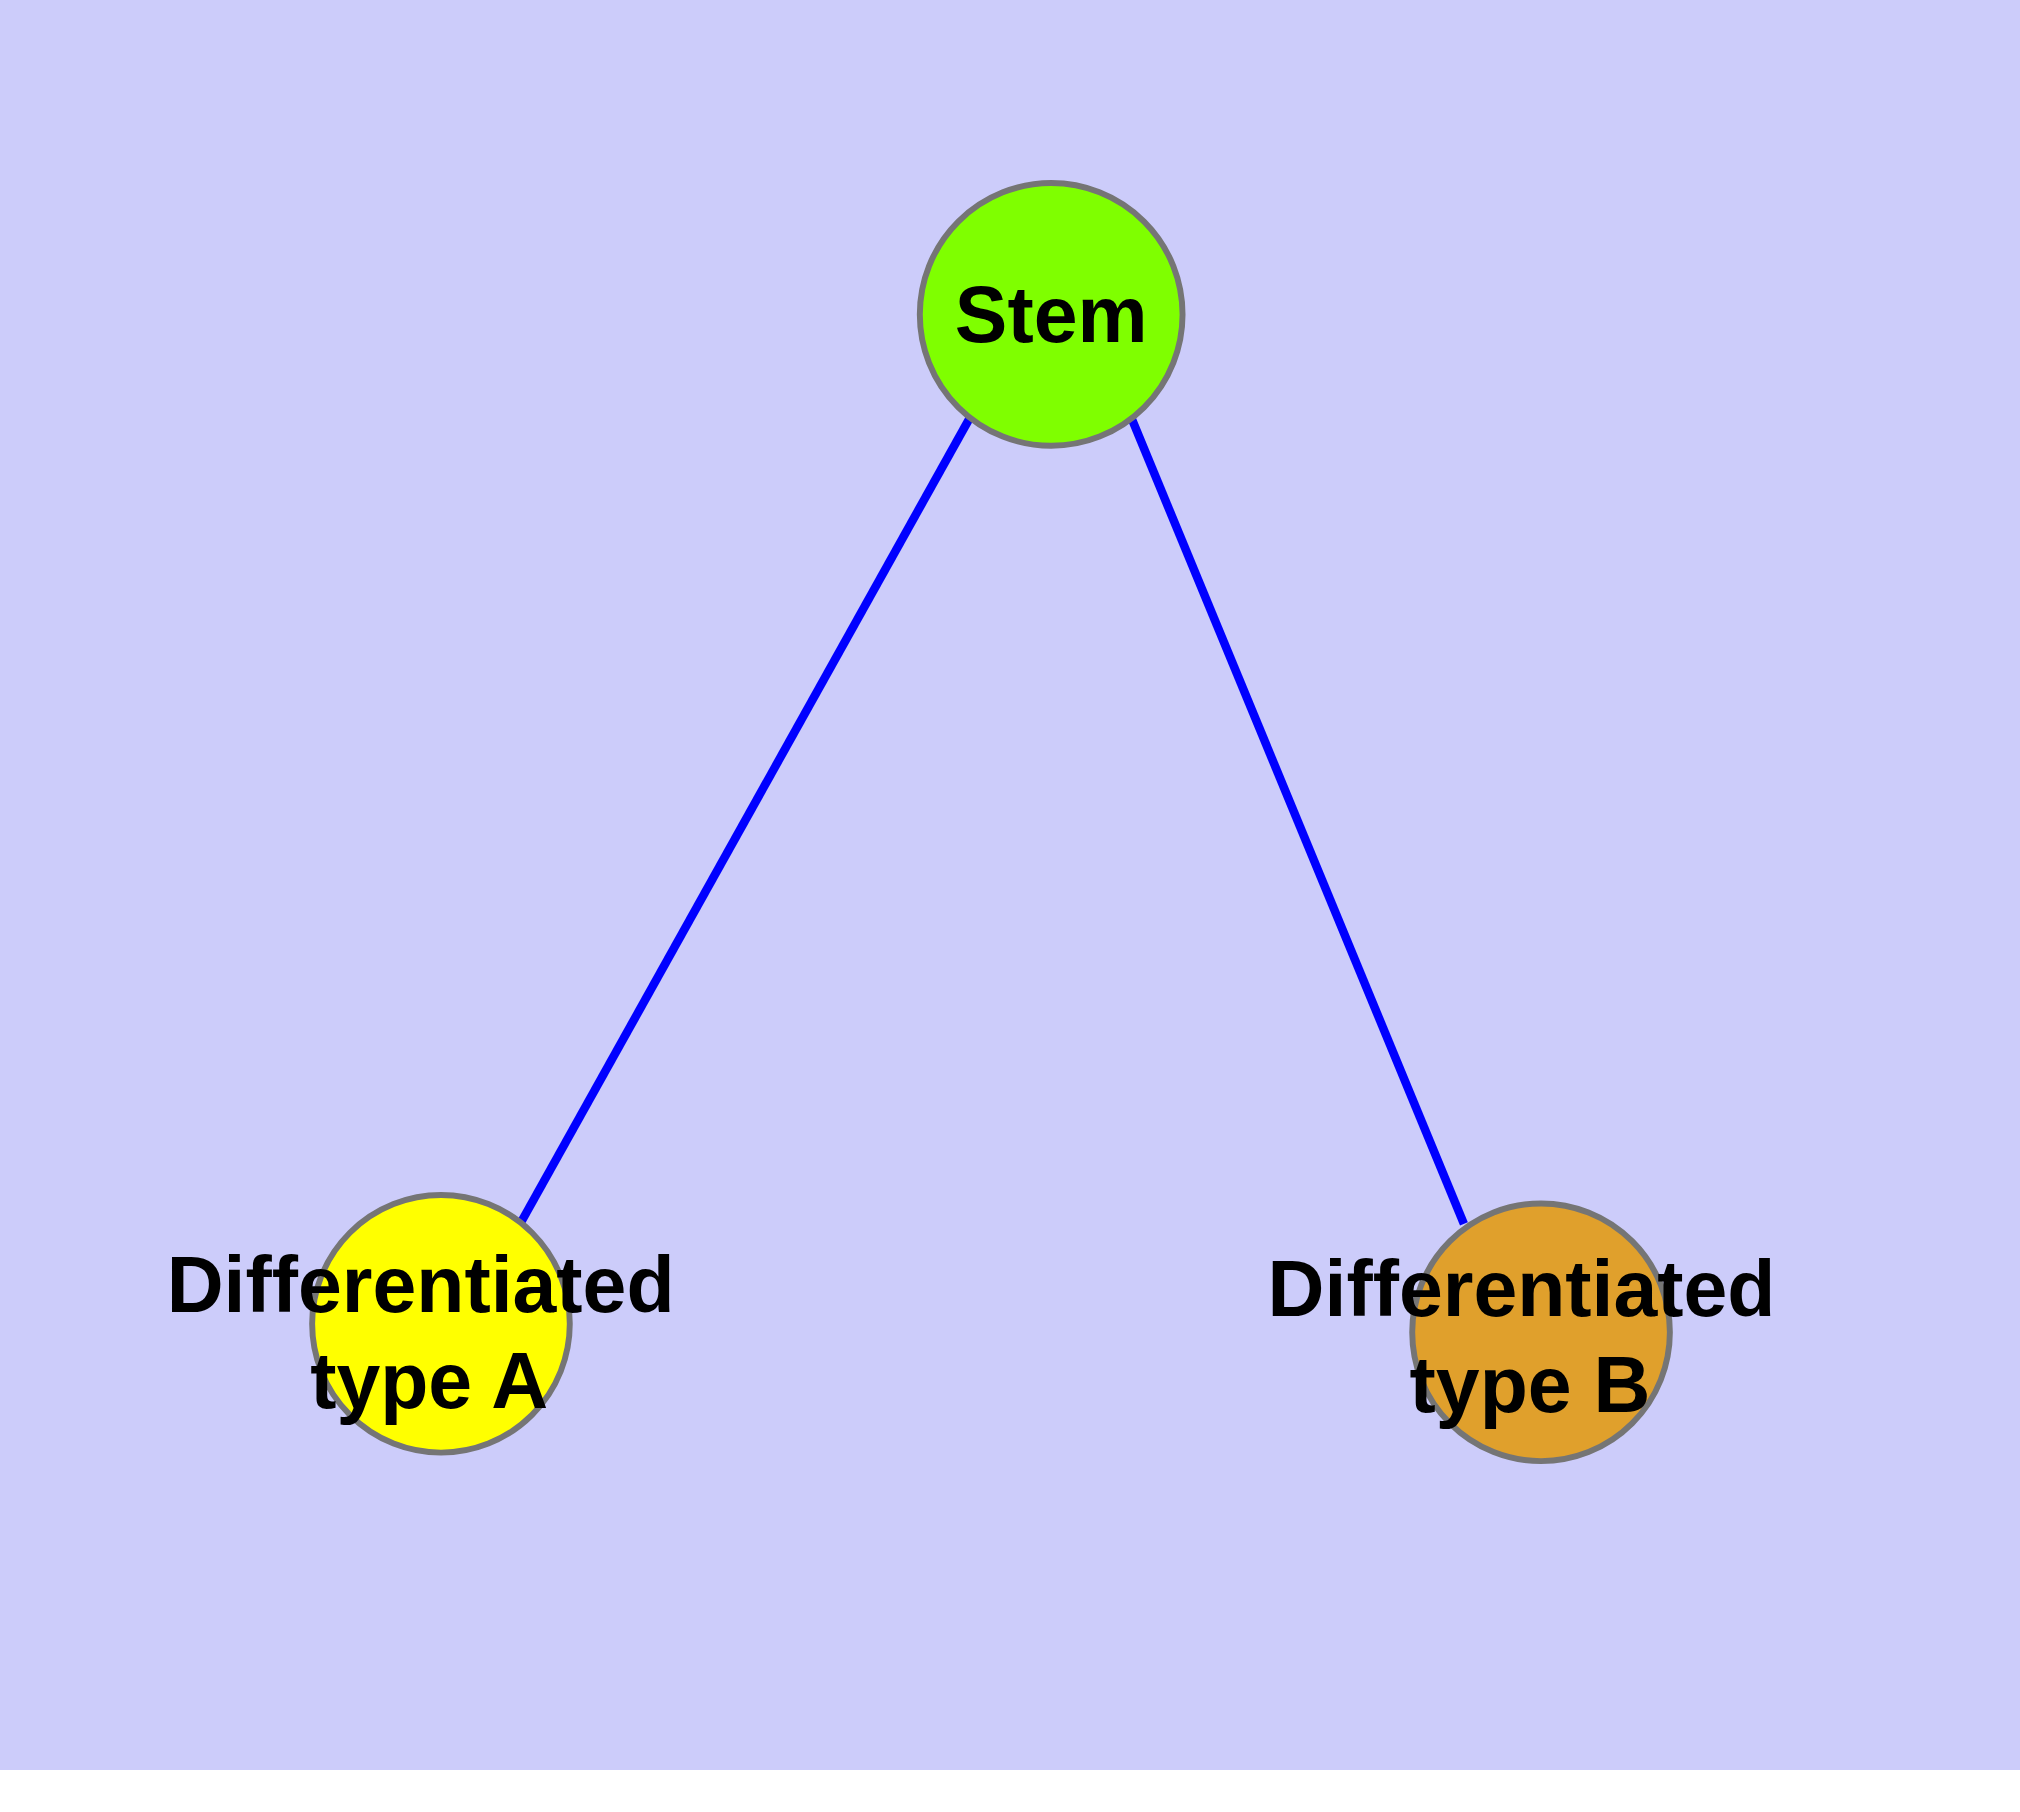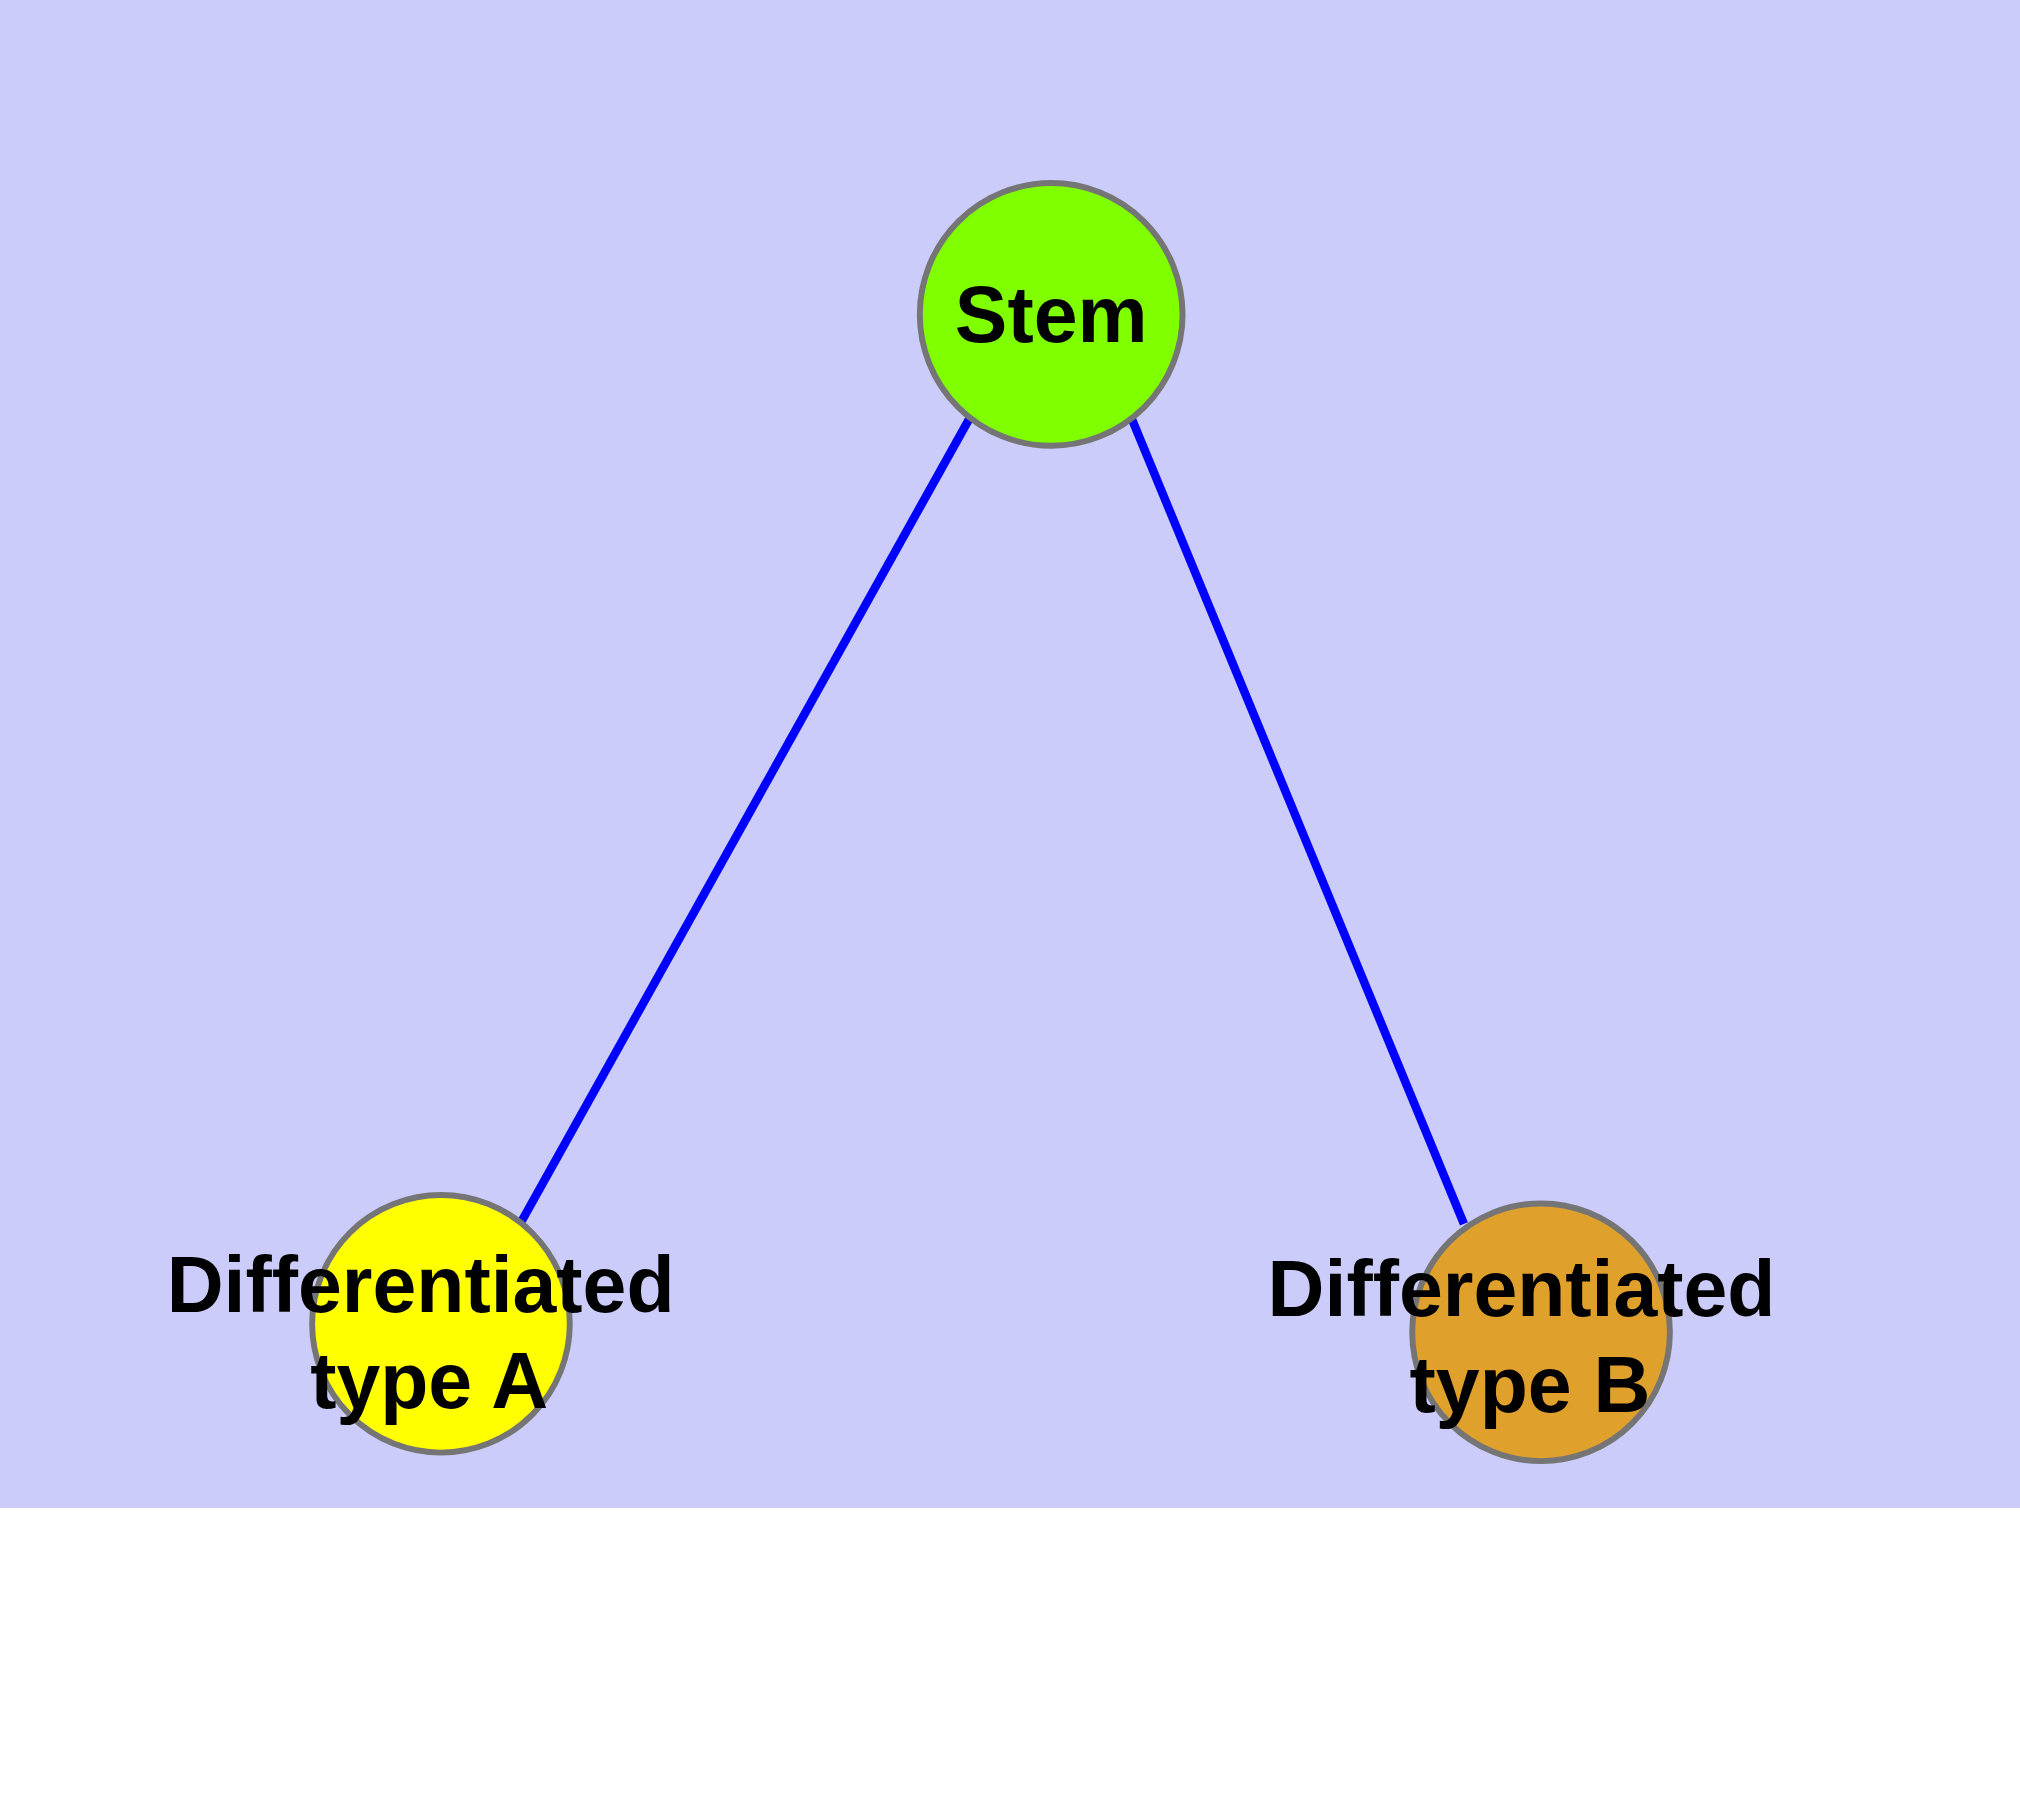--- a/index.html
+++ b/index.html
@@ -3,21 +3,21 @@
 <meta charset="utf-8">
 <style>
   html, body {
     margin: 0;
     padding: 0;
     background: #ffffff;
   }
   #canvas {
     position: relative;
     width: 2021px;
-    height: 1508px;
+    height: 1770px;
     background: #ccccfa;
     overflow: hidden;
     font-family: "Liberation Sans", sans-serif;
   }
   #graph-svg {
     position: absolute;
     left: 0;
     top: 0;
     width: 2021px;
     height: 1812px;

